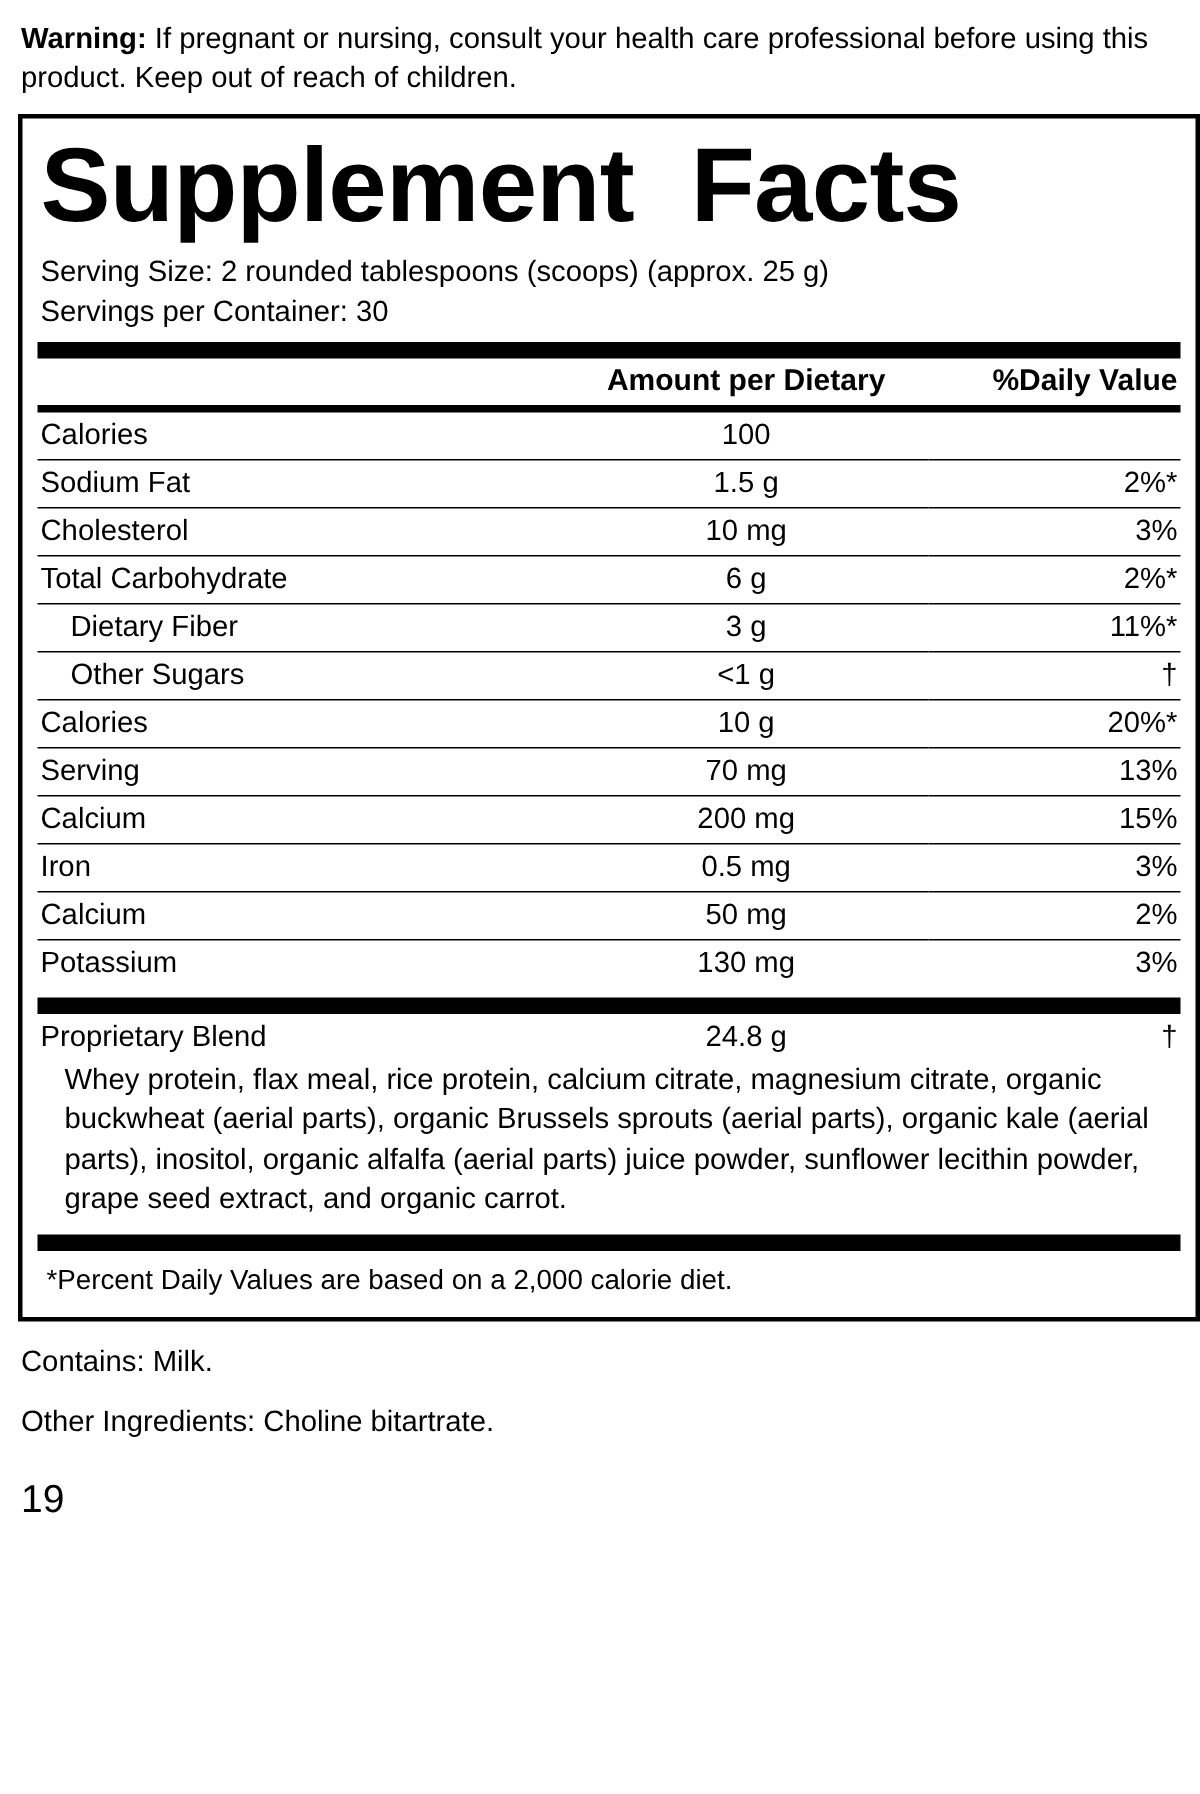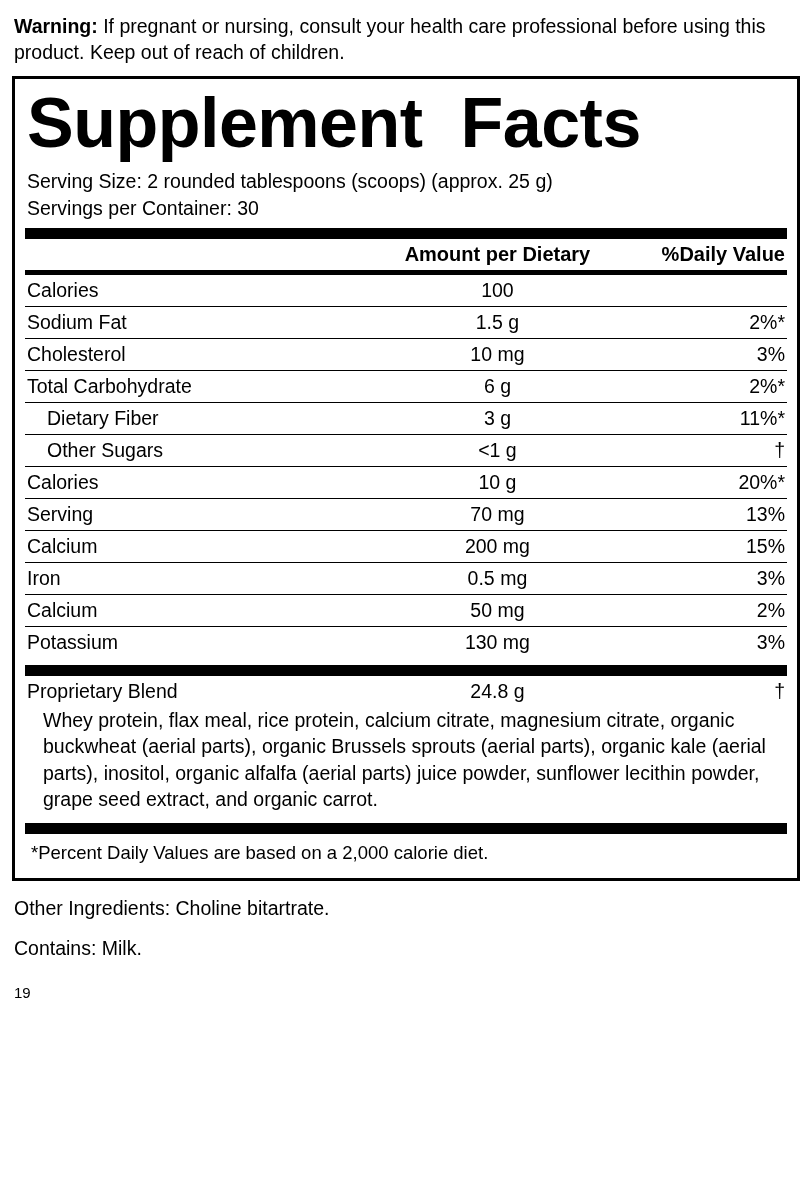--- a/index.html
+++ b/index.html
@@ -110,21 +110,21 @@
   
   .below {
     font-size: 19.5px;
     line-height: 1.35;
     margin: 0 2px;
   }
   .below div { margin-top: 14px; }
   sup { font-size: 0.62em; vertical-align: super; }
 
   .page-num {
-    font-size: 15px;
+    font-size: 26px;
     margin: 22px 2px 0 2px;
   }
 </style>
 </head>
 <body>
 
 <div class="page">
 
   <p class="warning">
     <span class="w-label">Warning:</span><span> If pregnant or nursing, consult your health care professional before using this product. Keep out of reach of children.</span>
@@ -232,19 +232,19 @@
 
     <div class="rule-thick"></div>
 
     <div class="footnotes">
       <div>*Percent Daily Values are based on a 2,000 calorie diet.</div>
     </div>
 
   </div>
 
   <div class="below">
+    <div>Contains: Milk.</div>
     <div>Other Ingredients: Choline bitartrate.</div>
-    <div>Contains: Milk.</div>
   </div>
 
   <div class="page-num">19</div>
 
 </div>
 
 </body></html>

